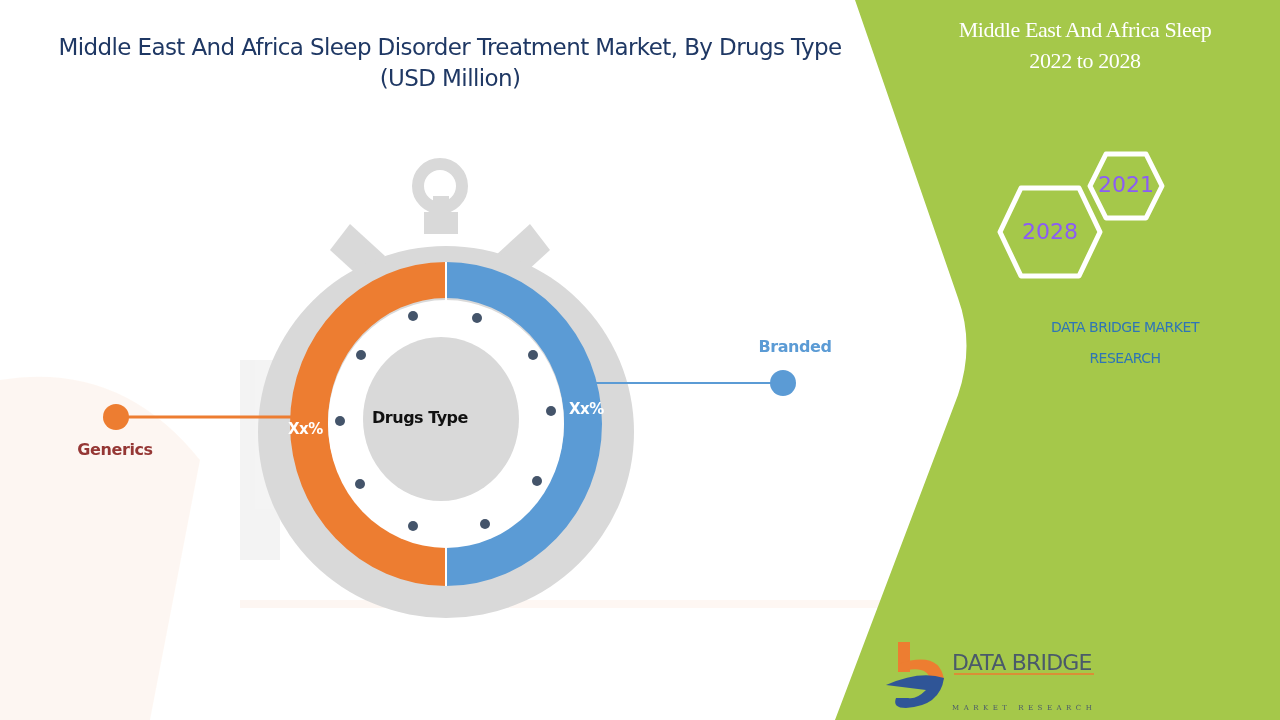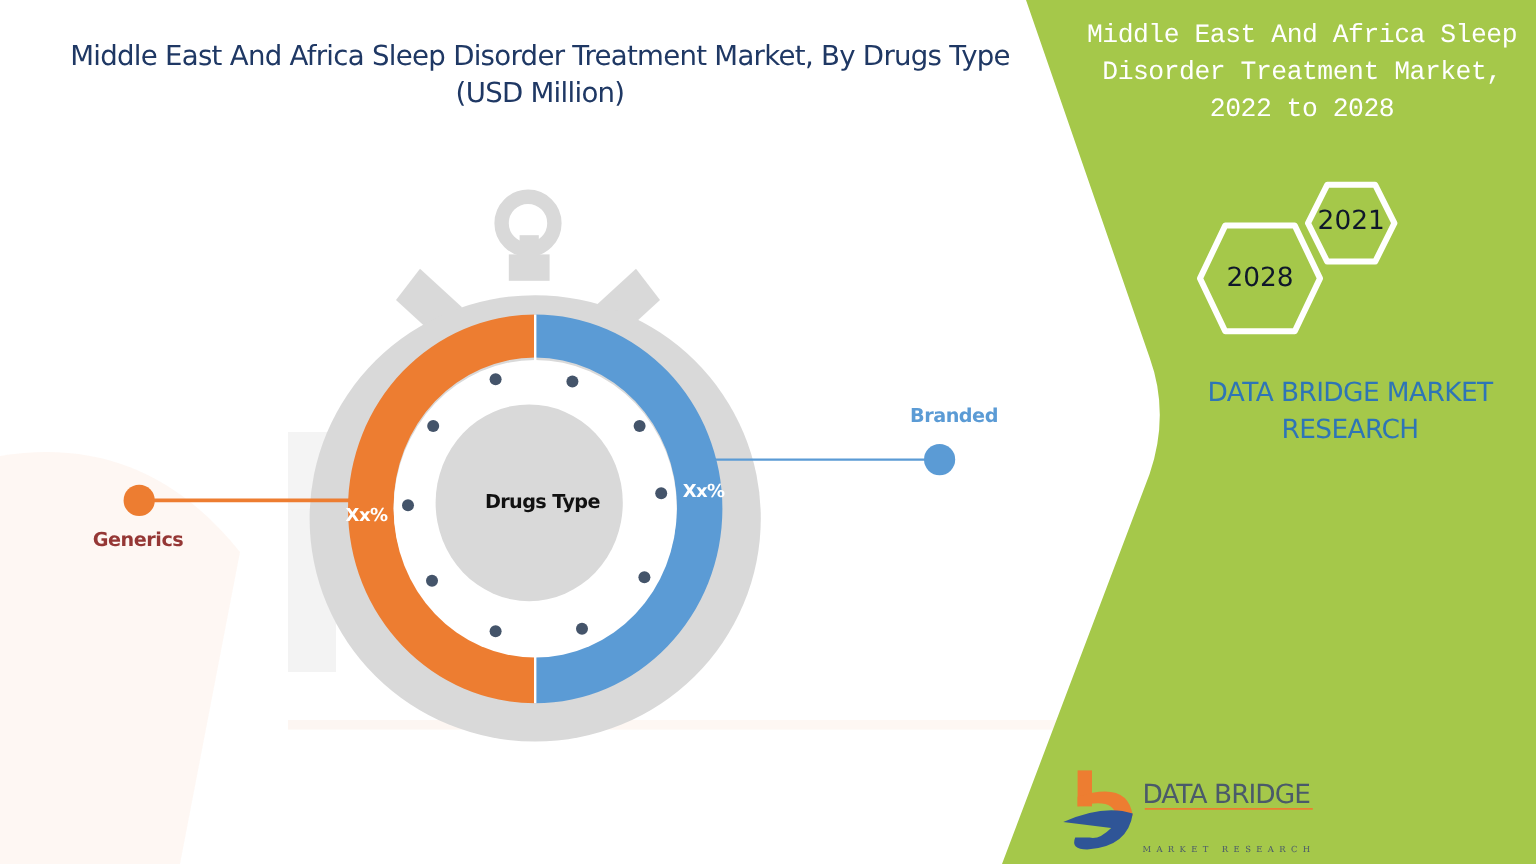--- a/index.html
+++ b/index.html
@@ -1,23 +1,23 @@
 <!DOCTYPE html>
 <html><head>
 <meta charset="utf-8">
 <style>
   html, body { margin:0; padding:0; }
   body { width:1280px; height:720px; position:relative; overflow:hidden; background:#ffffff; font-family:"Liberation Sans", sans-serif; }
   .abs { position:absolute;text-align:center; }
   #bg-svg { position:absolute; left:0; top:0; width:1280px; height:720px; }
   .title { left:30px; top:32px; width:840px; text-align:center; color:#1f3864; font-size:23px; line-height:31px; font-family:"DejaVu Sans", sans-serif; letter-spacing:-0.6px; }
-  .side-title { left:905px; top:14px; width:360px; text-align:center; color:#ffffff; font-size:22px; line-height:31px; font-family:Liberation Mono, monospace; letter-spacing:-0.4px; }
-  .hex-label { color:#0f172a; font-size:22px; font-family:"DejaVu Sans", sans-serif; width:80px; }
-  .brand-text { left:980px; top:312px; width:290px; text-align:center; color:#2e75b6; font-size:22px; line-height:31px; font-family:"DejaVu Sans", sans-serif; letter-spacing:-0.5px; }
-  .center-label { left:372px; top:408px; width:160px; text-align:center; color:#111; font-weight:bold; font-size:16px; font-family:"DejaVu Sans", sans-serif; letter-spacing:-0.5px; }
+  .side-title { left:905px; top:14px; width:360px; text-align:center; color:#ffffff; font-size:22px; line-height:31px; font-family:Liberation Serif, serif; letter-spacing:-0.4px; }
+  .hex-label { color:#8b5cf6; font-size:22px; font-family:"DejaVu Sans", sans-serif; width:80px; }
+  .brand-text { left:980px; top:312px; width:290px; text-align:center; color:#2e75b6; font-size:14px; line-height:31px; font-family:"DejaVu Sans", sans-serif; letter-spacing:-0.5px; }
+  .center-label { left:340px; top:408px; width:160px; text-align:center; color:#111; font-weight:bold; font-size:16px; font-family:"DejaVu Sans", sans-serif; letter-spacing:-0.5px; }
   .pct { color:#ffffff; font-weight:bold; font-size:15px; font-family:"DejaVu Sans", sans-serif; letter-spacing:-0.5px; }
   .leg-generics { left:70px; top:440px; width:90px; color:#953735; font-weight:bold; font-size:16px; font-family:"DejaVu Sans", sans-serif; letter-spacing:-0.4px; }
   .leg-branded { left:745px; top:337px; width:100px; color:#5b9bd5; font-weight:bold; font-size:16px; font-family:"DejaVu Sans", sans-serif; letter-spacing:-0.4px; }
   .logo-main { left:952px; top:650px; color:#4a5a6a; font-size:22px; font-family:"DejaVu Sans", sans-serif; letter-spacing:-0.8px; }
   .logo-sub { left:952px; top:704px; color:#4a5a6a; font-size:7px; letter-spacing:4.5px; font-family:"DejaVu Serif", serif; }
 </style>
 </head>
 <body>
 
 <svg id="bg-svg" viewBox="0 0 1280 720">
@@ -80,21 +80,20 @@
   </g>
 </svg>
 
 <div class="abs title">
   <div>Middle East And Africa Sleep Disorder Treatment Market, By Drugs Type</div>
   <div>(USD Million)</div>
 </div>
 
 <div class="abs side-title">
   <div>Middle East And Africa Sleep</div>
-  <div>Disorder Treatment Market,</div>
   <div>2022 to 2028</div>
 </div>
 <div class="abs hex-label" style="left:1086px; top:172px;">2021</div>
 <div class="abs hex-label" style="left:1010px; top:219px;">2028</div>
 <div class="abs brand-text">
   <div>DATA BRIDGE MARKET</div>
   <div>RESEARCH</div>
 </div>
 
 <div class="abs center-label">Drugs Type</div>

